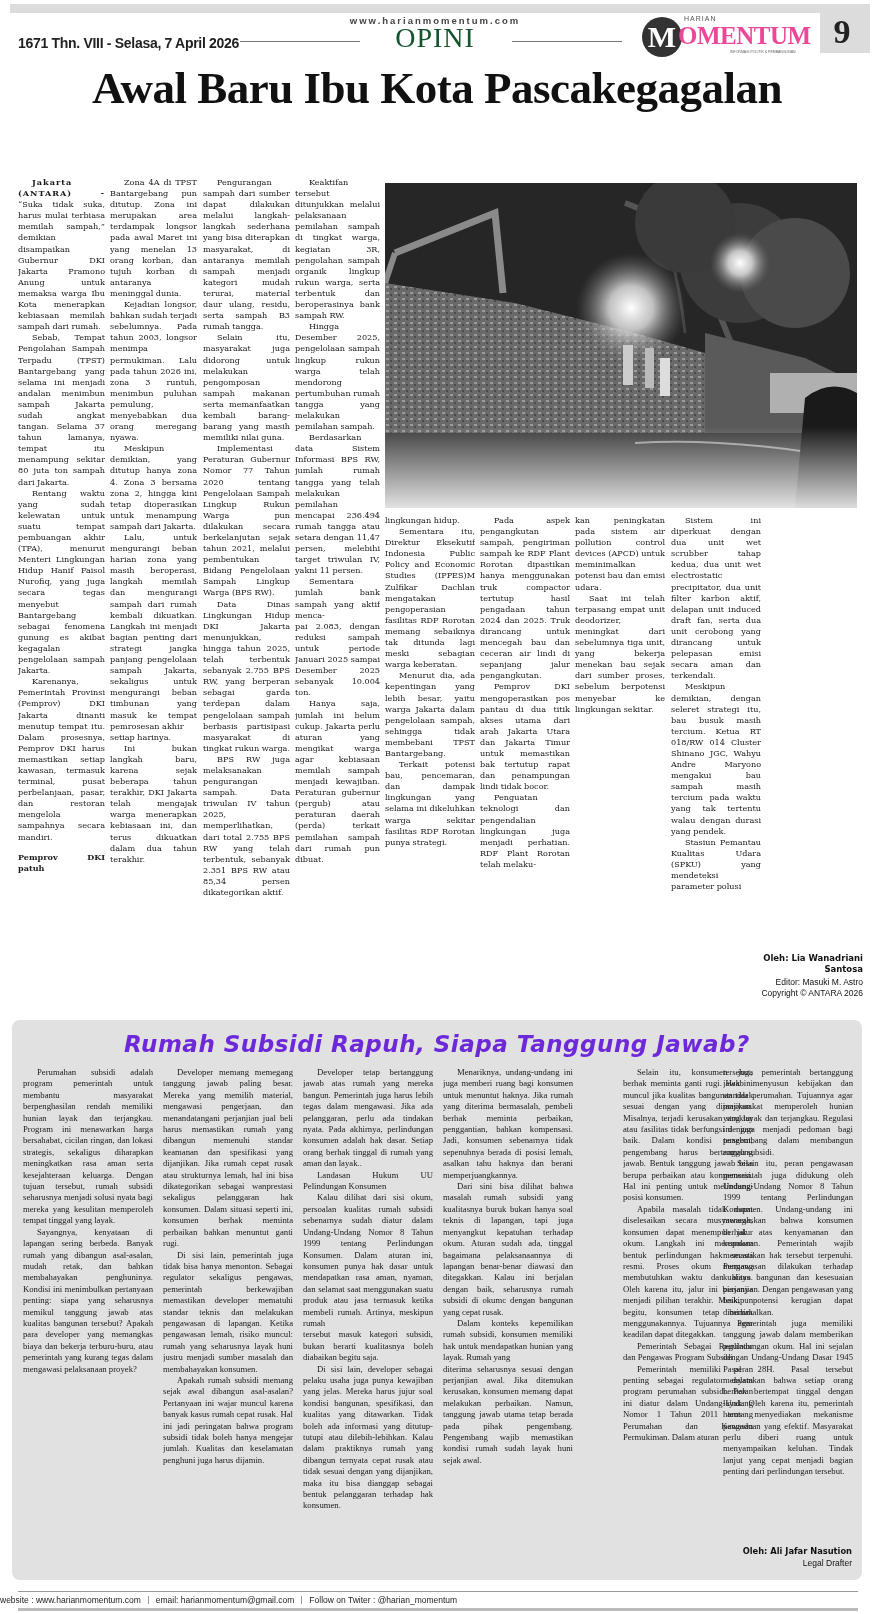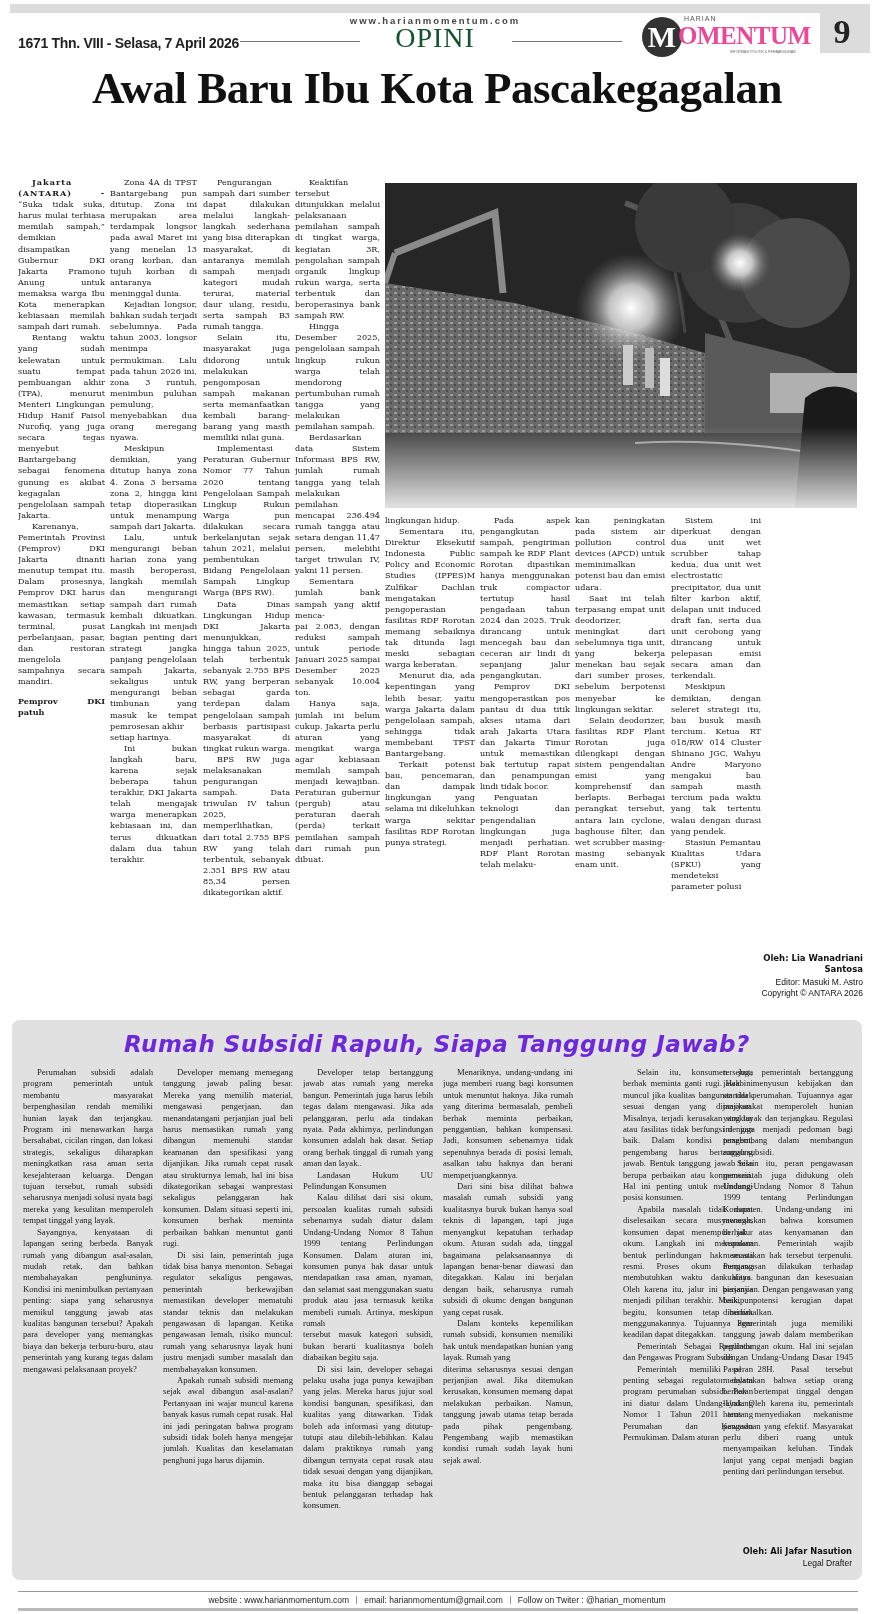--- a/index.html
+++ b/index.html
@@ -39,21 +39,21 @@
   .headline2 { position: absolute; left: 12px; top: 1031px; width: 850px; text-align: center; font-family: "DejaVu Sans", sans-serif; font-weight: bold; font-size: 23px; letter-spacing: 0.5px; color: #6d28d9; font-style: italic; }
   .col2 { position: absolute; font-family: "Liberation Serif", serif; font-size: 8.7px; line-height: 11.4px; text-align: justify; color: #1a1a1a; overflow: hidden; }
   .col2 p { text-indent: 14px; }
   .col2 p.noind { text-indent: 0; }
   .byline2 { position: absolute; left: 700px; top: 1546px; width: 152px; text-align: right; font-family: "DejaVu Sans", sans-serif; font-weight: bold; font-size: 8.3px; }
   .role2 { position: absolute; left: 700px; top: 1558px; width: 152px; text-align: right; font-family: "Liberation Sans", sans-serif; font-size: 8.5px; }
 
   
   .foot-line-top { position: absolute; left: 18px; top: 1591px; width: 840px; height: 1px; background: #999; }
   .foot-line-bot { position: absolute; left: 18px; top: 1608px; width: 840px; height: 3px; background: #bbb; }
-  .footer { position: absolute; left: 0; top: 1595px; width: 874px; text-align: center; font-family: "Liberation Sans", sans-serif; font-size: 8.5px; color: #222; }
+  .footer { position: absolute; left: 0; top: 1595px; width: 874px; text-align: left; font-family: "Liberation Sans", sans-serif; font-size: 8.5px; color: #222; }
   .footer .sep { display: inline-block; width: 1px; height: 8px; background: #999; margin: 0 7px; vertical-align: -1px; }
 </style>
 </head>
 <body>
 
 <div class="top-strip"></div>
 <div class="issue">1671 Thn. VIII - Selasa, 7 April 2026</div>
 <div class="site-url">www.harianmomentum.com</div>
 <div class="rubric-line" style="left:240px;width:120px;"></div>
 <div class="rubric">OPINI</div>
@@ -109,20 +109,21 @@
     <rect x="275" y="175" width="10" height="38" fill="#ddd"></rect>
     <path d="M410 325 L420 215 Q445 195 472 210 L472 325 Z" fill="#1a1a1a"></path>
     <rect width="472" height="325" fill="url(#fadeb)"></rect>
   </svg>
 </div>
 
 <div class="col" id="a1c0" style="left:18px;top:177px;width:176px;height:720px;column-count:2;column-gap:9px;"></div>
 
 <div class="col" style="left:18px;top:177px;width:87px;height:728px;">
     <p class="noind" style="text-indent: 14px;"><span class="dateline">Jakarta (ANTARA) -</span> “Suka tidak suka, harus mulai terbiasa memilah sampah,” demikian disampaikan Gubernur DKI Jakarta Pramono Anung untuk memaksa warga Ibu Kota menerapkan kebiasaan memilah sampah dari rumah.</p>
+    <p>Sebab, Tempat Pengolahan Sampah Terpadu (TPST) Bantargebang yang selama ini menjadi andalan menimbun sampah Jakarta sudah angkat tangan. Selama 37 tahun lamanya, tempat itu menampung sekitar 80 juta ton sampah dari Jakarta.</p>
     <p>Rentang waktu yang sudah kelewatan untuk suatu tempat pembuangan akhir (TPA), menurut Menteri Lingkungan Hidup Hanif Faisol Nurofiq, yang juga secara tegas menyebut Bantargebang sebagai fenomena gunung es akibat kegagalan pengelolaan sampah Jakarta.</p>
     <p>Karenanya, Pemerintah Provinsi (Pemprov) DKI Jakarta dinanti menutup tempat itu. Dalam prosesnya, Pemprov DKI harus memastikan setiap kawasan, termasuk terminal, pusat perbelanjaan, pasar, dan restoran mengelola sampahnya secara mandiri.</p>
     <p class="sub">Pemprov DKI patuh</p>
   </div>
 <div class="col" style="left:110px;top:177px;width:87px;height:728px;">
     <p>Zona 4A di TPST Bantargebang pun ditutup. Zona ini merupakan area terdampak longsor pada awal Maret ini yang menelan 13 orang korban, dan tujuh korban di antaranya meninggal dunia.</p>
     <p>Kejadian longsor, bahkan sudah terjadi sebelumnya. Pada tahun 2003, longsor menimpa permukiman. Lalu pada tahun 2026 ini, zona 3 runtuh, menimbun puluhan pemulung, menyebabkan dua orang meregang nyawa.</p>
     <p>Meskipun demikian, yang ditutup hanya zona 4. Zona 3 bersama zona 2, hingga kini tetap dioperasikan untuk menampung sampah dari Jakarta.</p>
     <p>Lalu, untuk mengurangi beban harian zona yang masih beroperasi, langkah memilah dan mengurangi sampah dari rumah kembali dikuatkan. Langkah ini menjadi bagian penting dari strategi jangka panjang pengelolaan sampah Jakarta, sekaligus untuk mengurangi beban timbunan yang masuk ke tempat pemrosesan akhir</p>
     <p class="noind">setiap harinya.</p>
@@ -150,21 +151,20 @@
     <p>Terkait potensi bau, pencemaran, dan dampak lingkungan yang selama ini dikeluhkan warga sekitar fasilitas RDF Rorotan punya strategi.</p>
   </div>
 <div class="col" style="left:480px;top:515px;width:90px;height:390px;">
     <p>Pada aspek pengangkutan sampah, pengiriman sampah ke RDF Plant Rorotan dipastikan hanya menggunakan truk compactor tertutup hasil pengadaan tahun 2024 dan 2025. Truk dirancang untuk mencegah bau dan ceceran air lindi di sepanjang jalur pengangkutan.</p>
     <p>Pemprov DKI mengoperasikan pos pantau di dua titik akses utama dari arah Jakarta Utara dan Jakarta Timur untuk memastikan bak tertutup rapat dan penampungan lindi tidak bocor.</p>
     <p>Penguatan teknologi dan pengendalian lingkungan juga menjadi perhatian. RDF Plant Rorotan telah melaku-</p>
   </div>
 <div class="col" style="left:575px;top:515px;width:90px;height:390px;">
     <p class="noind">kan peningkatan pada sistem air pollution control devices (APCD) untuk meminimalkan potensi bau dan emisi udara.</p>
     <p>Saat ini telah terpasang empat unit deodorizer, meningkat dari sebelumnya tiga unit, yang bekerja menekan bau sejak dari sumber proses, sebelum berpotensi menyebar ke lingkungan sekitar.</p>
-    <p>Selain deodorizer, fasilitas RDF Plant Rorotan juga dilengkapi dengan sistem pengendalian emisi yang komprehensif dan berlapis. Berbagai perangkat tersebut, antara lain cyclone, baghouse filter, dan wet scrubber masing-masing sebanyak enam unit.</p>
   </div>
 <div class="col" style="left:671px;top:515px;width:90px;height:435px;">
     <p>Sistem ini diperkuat dengan dua unit wet scrubber tahap kedua, dua unit wet electrostatic precipitator, dua unit filter karbon aktif, delapan unit induced draft fan, serta dua unit cerobong yang dirancang untuk pelepasan emisi secara aman dan terkendali.</p>
     <p>Meskipun demikian, dengan seleret strategi itu, bau busuk masih tercium. Ketua RT 018/RW 014 Cluster Shinano JGC, Wahyu Andre Maryono mengakui bau sampah masih tercium pada waktu yang tak tertentu walau dengan durasi yang pendek.</p>
     <p>Stasiun Pemantau Kualitas Udara (SPKU) yang mendeteksi parameter polusi</p>
   </div>
 
 <div class="byline1">Oleh: Lia Wanadriani Santosa</div>
 <div class="editor1">Editor: Masuki M. Astro</div>
 <div class="copy1">Copyright © ANTARA 2026</div>

